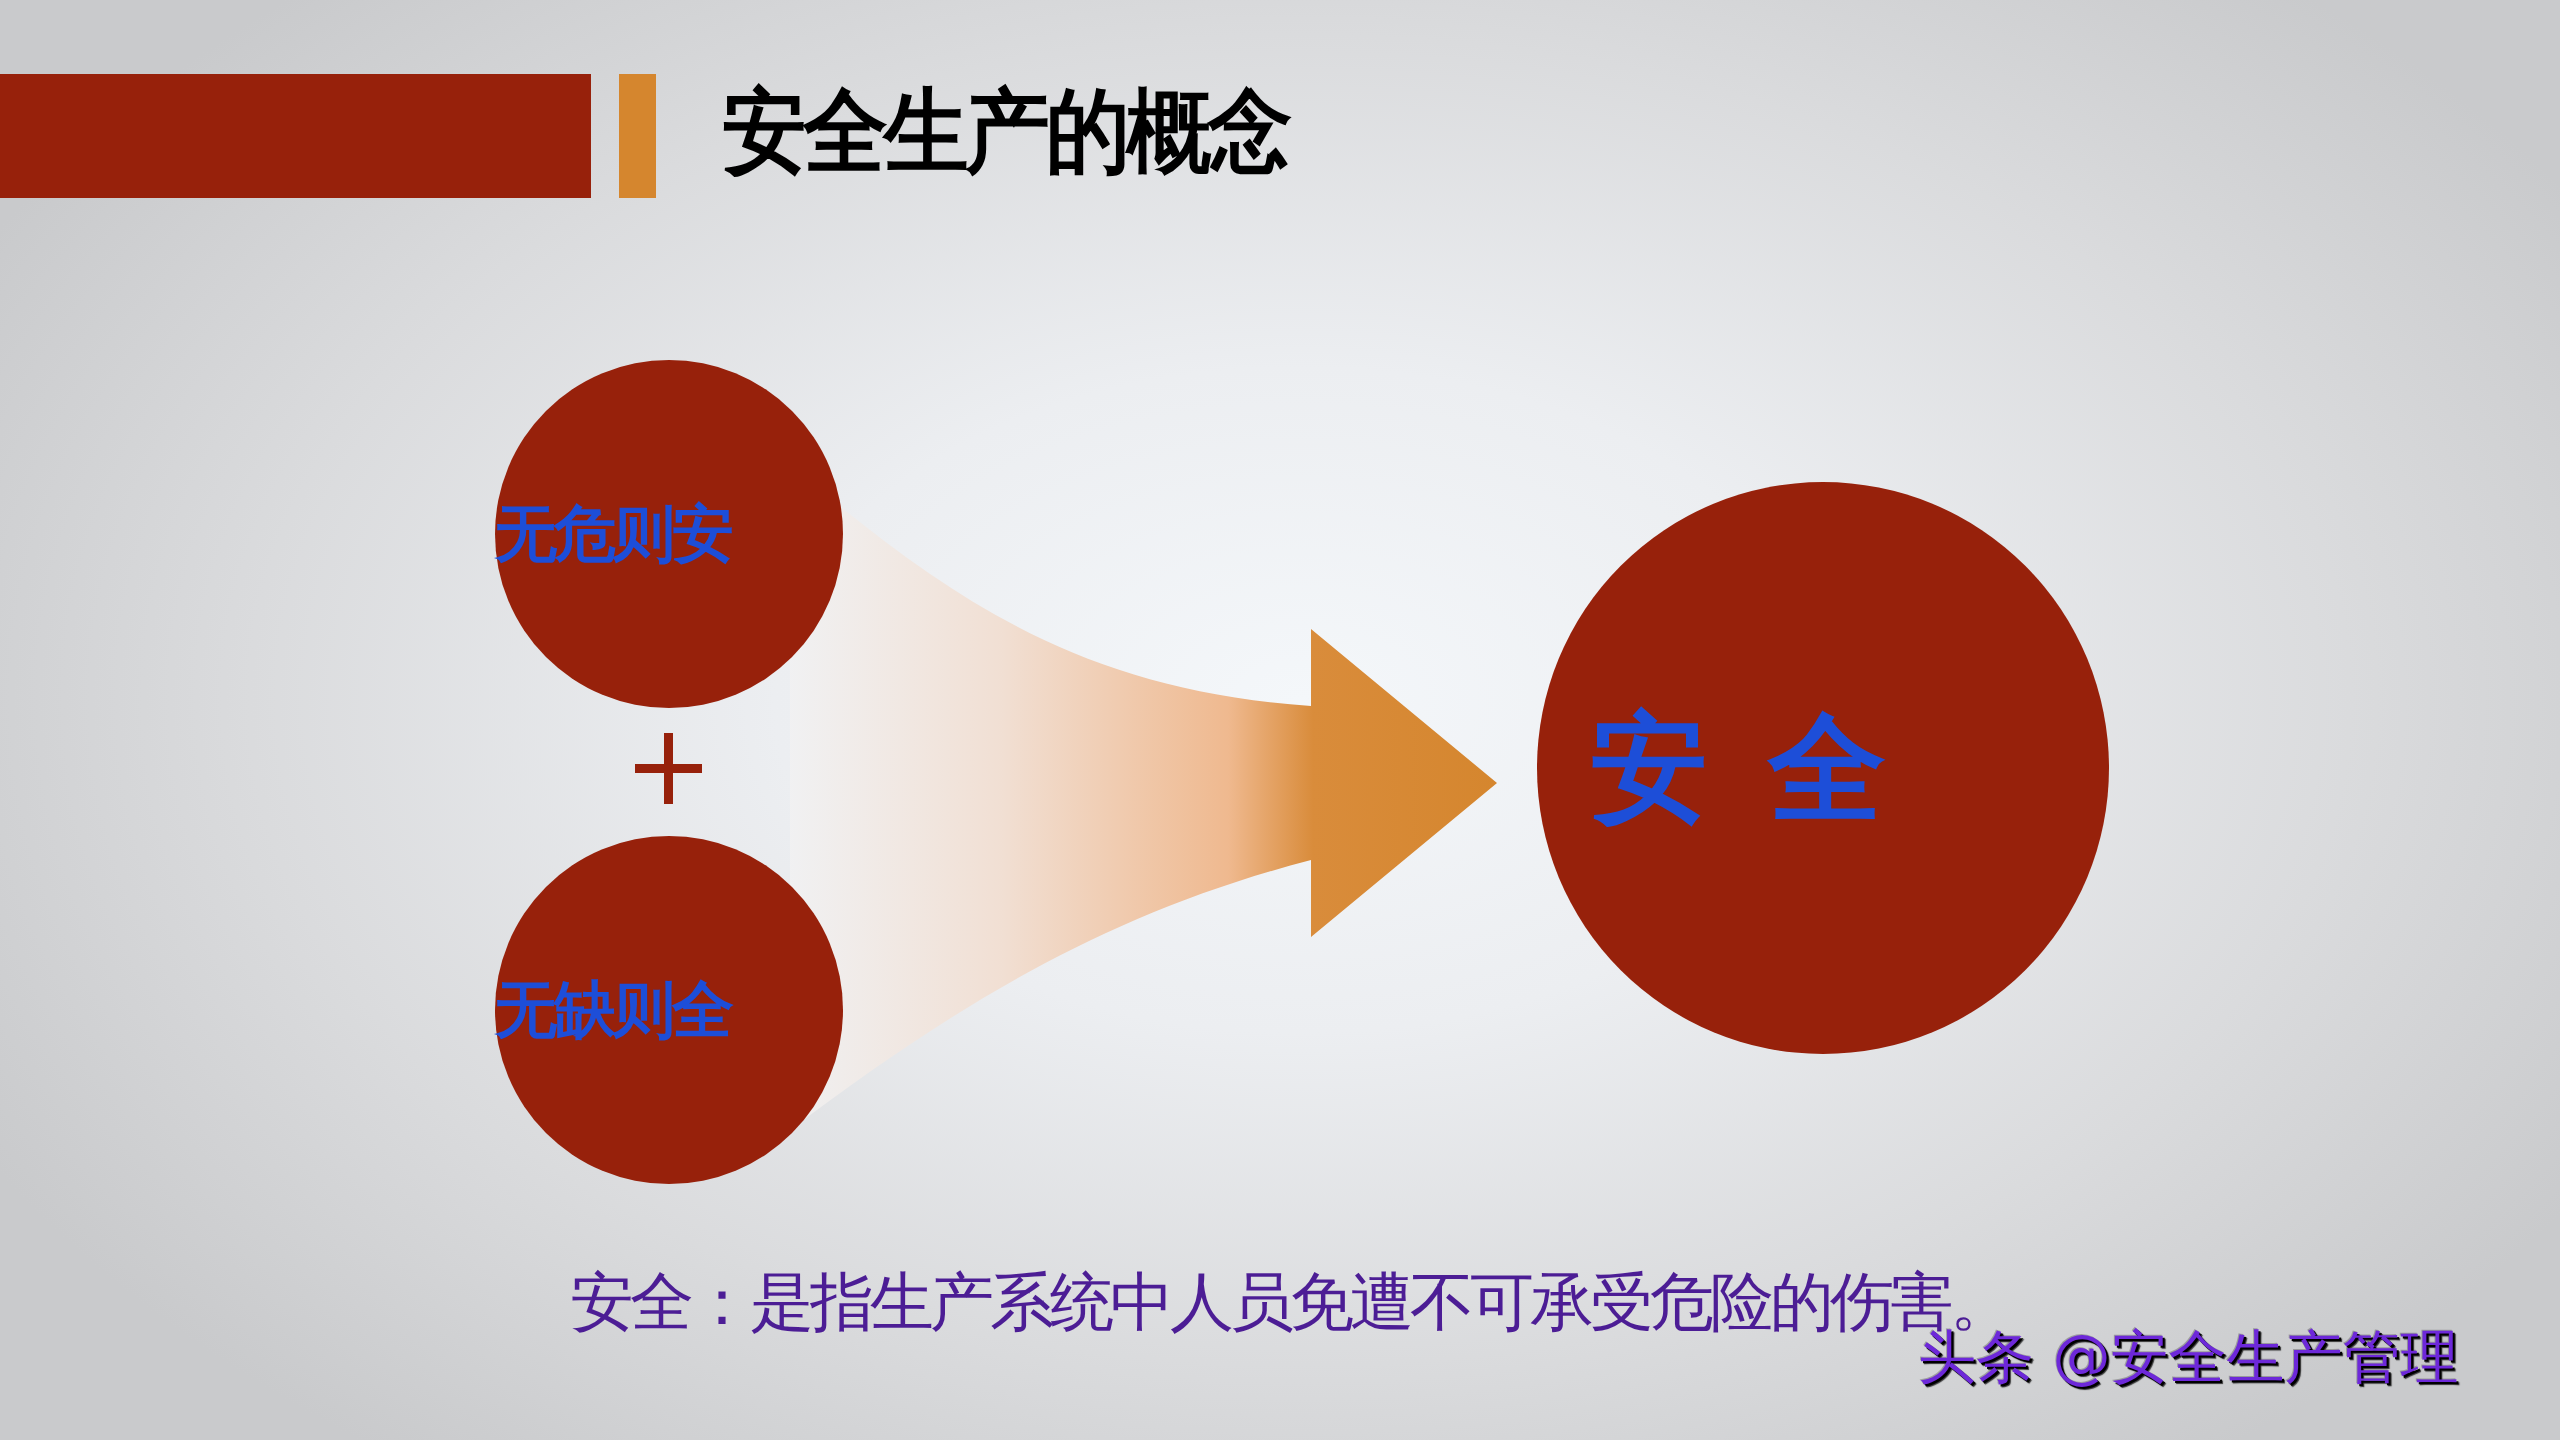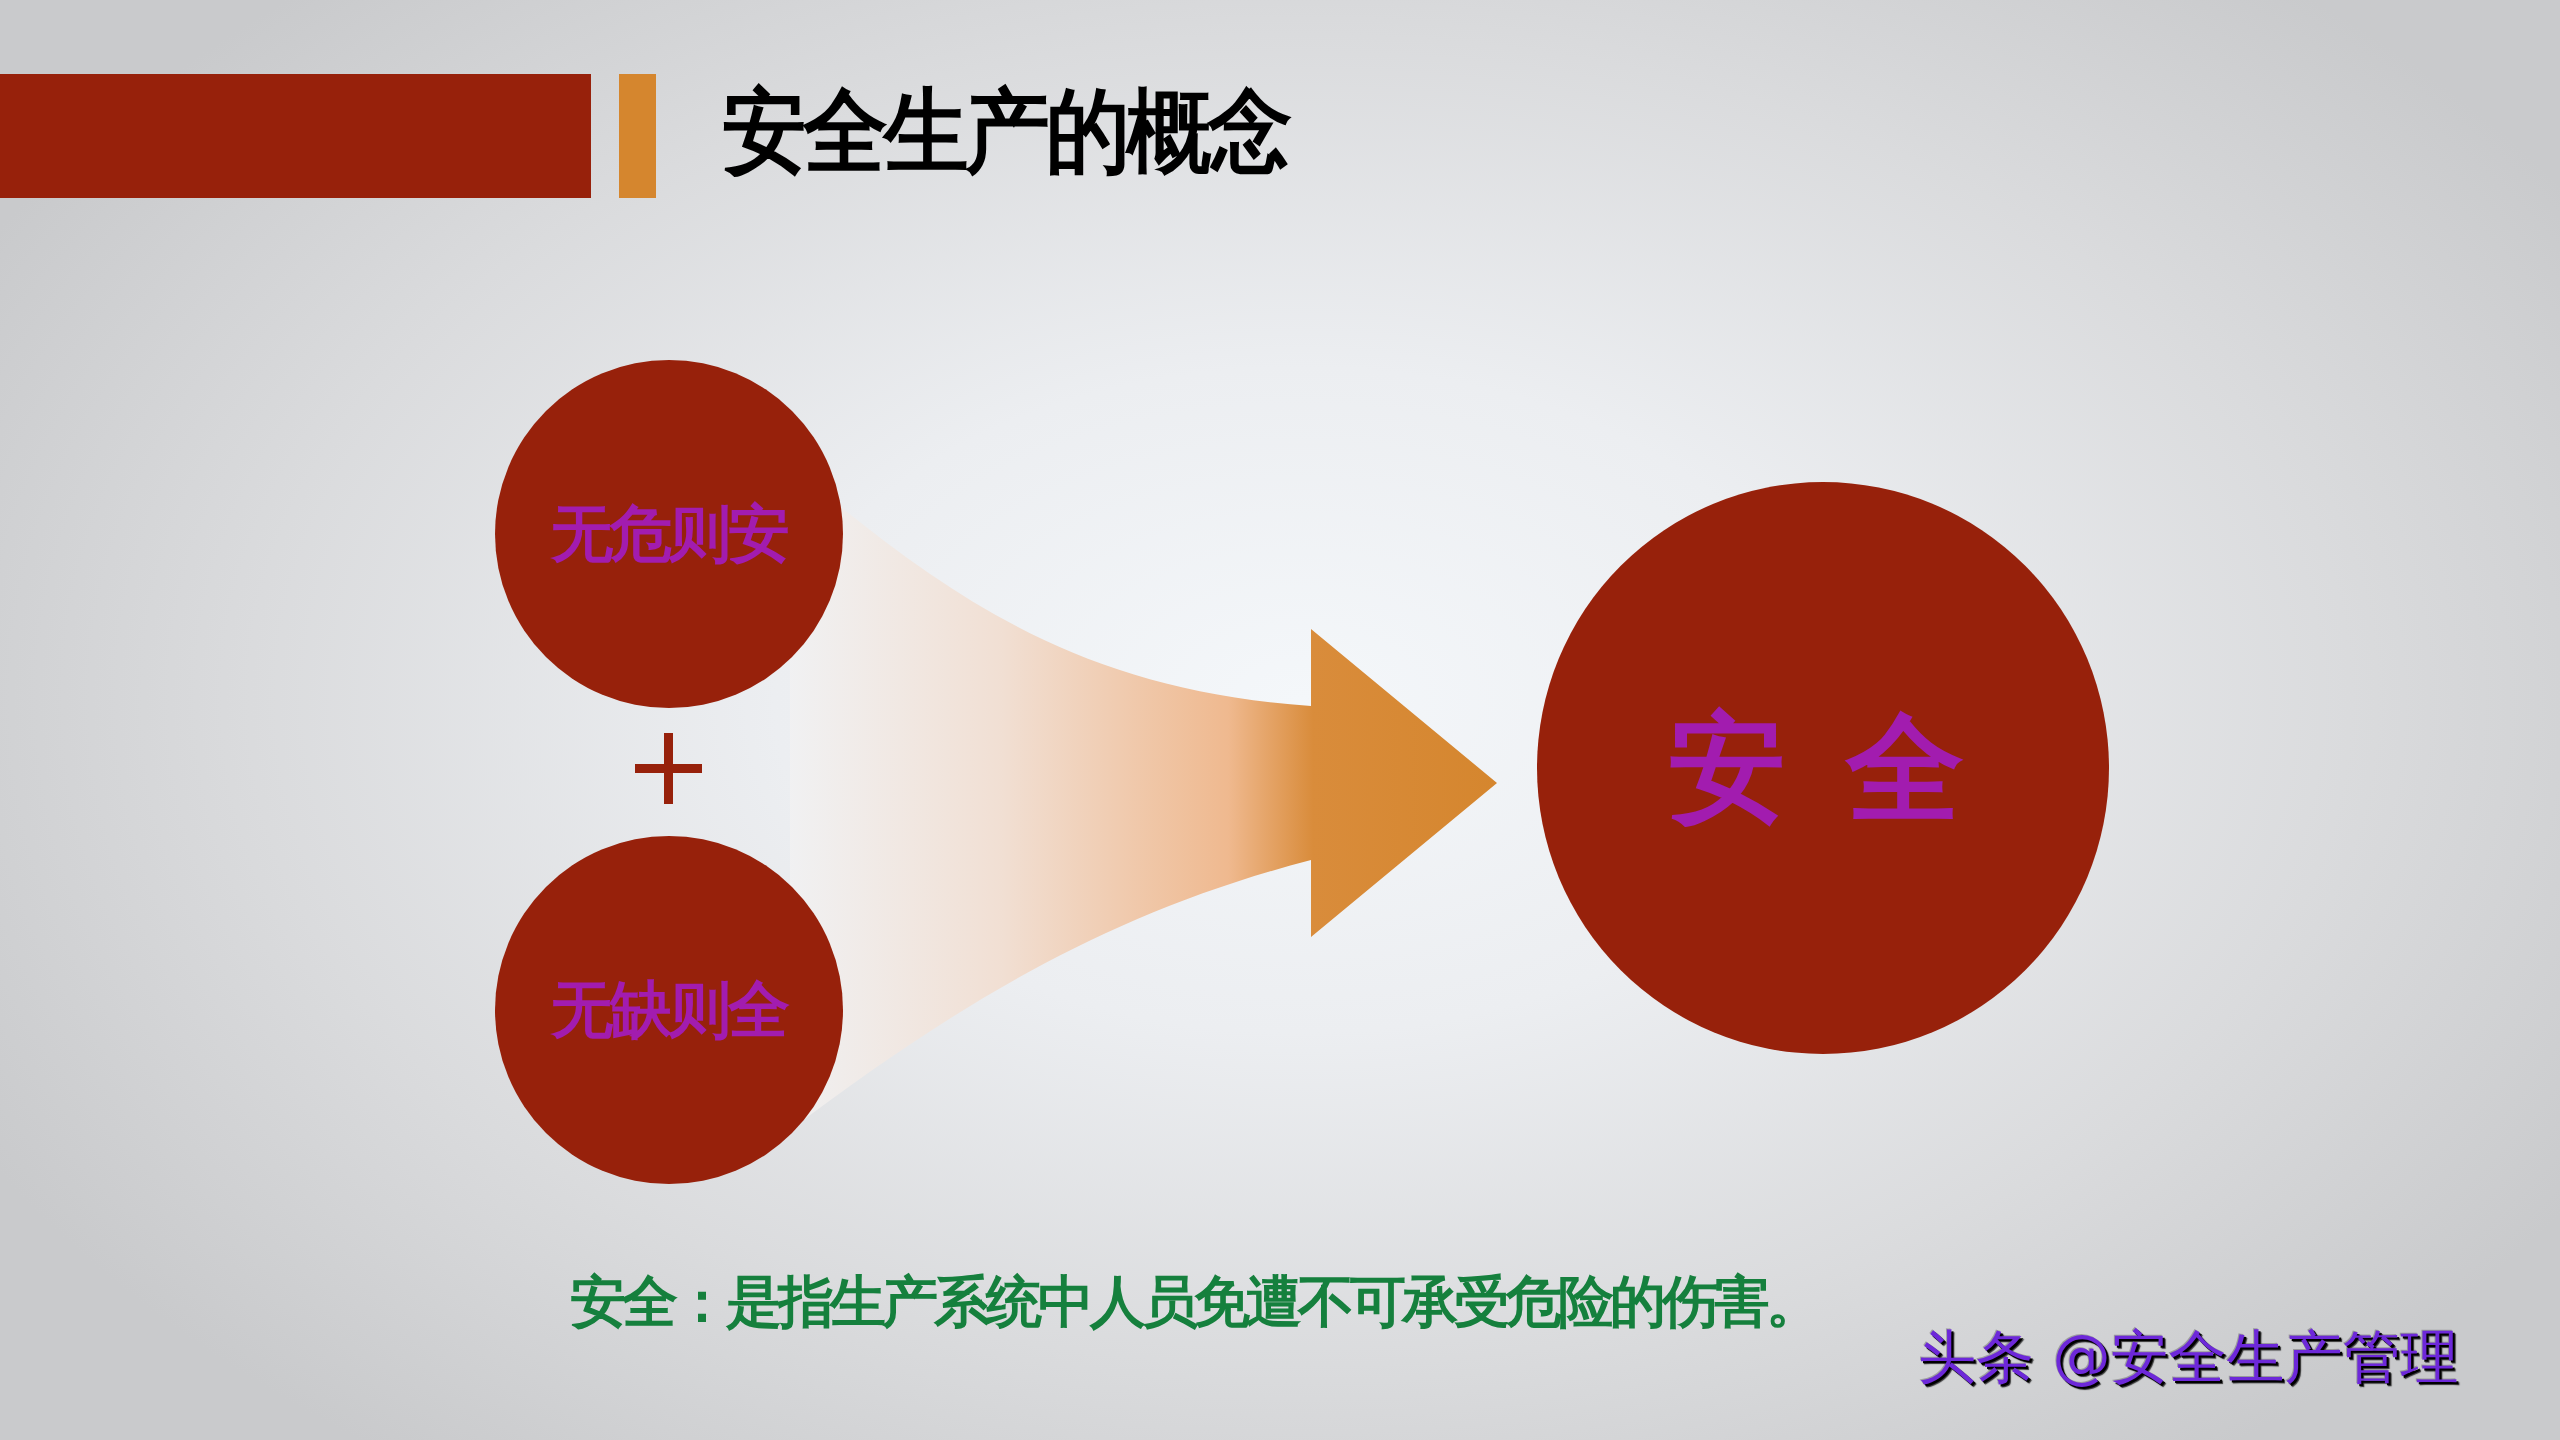--- a/index.html
+++ b/index.html
@@ -11,29 +11,29 @@
   .abs { position:absolute; }
   .title-bar-red { left:0; top:74px; width:591px; height:124px; }
   .title-bar-accent { left:619px; top:74px; width:37px; height:124px; }
   .page-title {
     left:722px; top:70px; height:124px; line-height:124px;
     font-size:92px; font-weight:bold; color:#000; white-space:nowrap;
     letter-spacing:-4px; transform: scaleX(0.92); transform-origin:left center;
   }
   .diagram-svg { left:0; top:0; width:2560px; height:1440px; }
   .circle-label {
-    position:absolute; color:#a21caf; font-weight:bold; text-align:center; white-space:nowrap;
+    position:absolute; color:#1d4ed8; font-weight:bold; white-space:nowrap;
   }
   .small-label { font-size:62px; letter-spacing:-3px; width:348px; }
   .big-label { font-size:118px; letter-spacing:60px; width:572px; }
   .plus-sign { left:635px; top:733px; width:67px; height:71px; }
   .plus-sign .h { position:absolute; left:0; top:31px; width:67px; height:9px; }
   .plus-sign .v { position:absolute; left:29px; top:0; width:9px; height:71px; }
   .definition {
-    left:570px; top:1262px; font-size:56px; font-weight:bold; color:#15803d;
+    left:570px; top:1262px; font-size:64px; font-weight:normal; color:#4c1d95;
     white-space:nowrap; letter-spacing:-4px; line-height:80px;
   }
   .watermark {
     left:1918px; top:1322px; font-size:58px; color:#6d28d9; white-space:nowrap;
     line-height:70px;
     text-shadow: 2px 2px 0 #000, 3px 3px 1px #333, -1px -1px 0 rgba(0,0,0,0.25);
   }
 </style>
 </head>
 <body>

